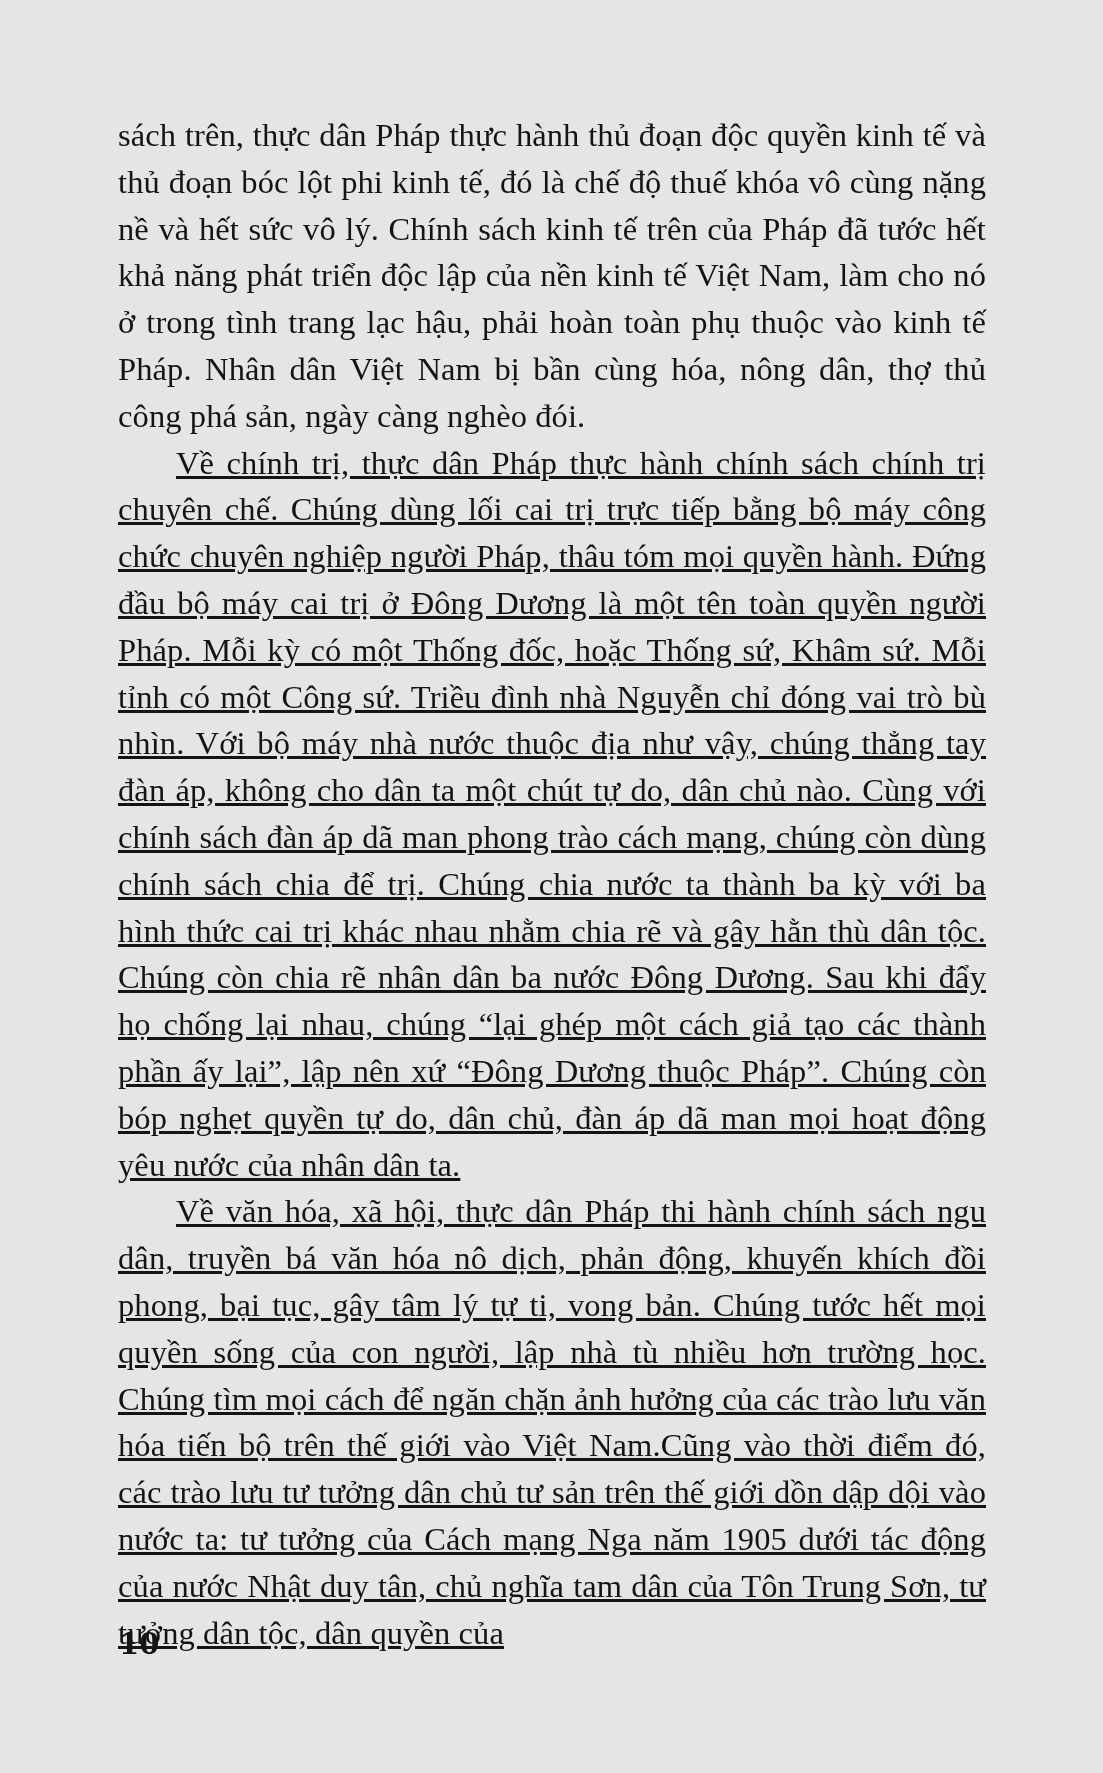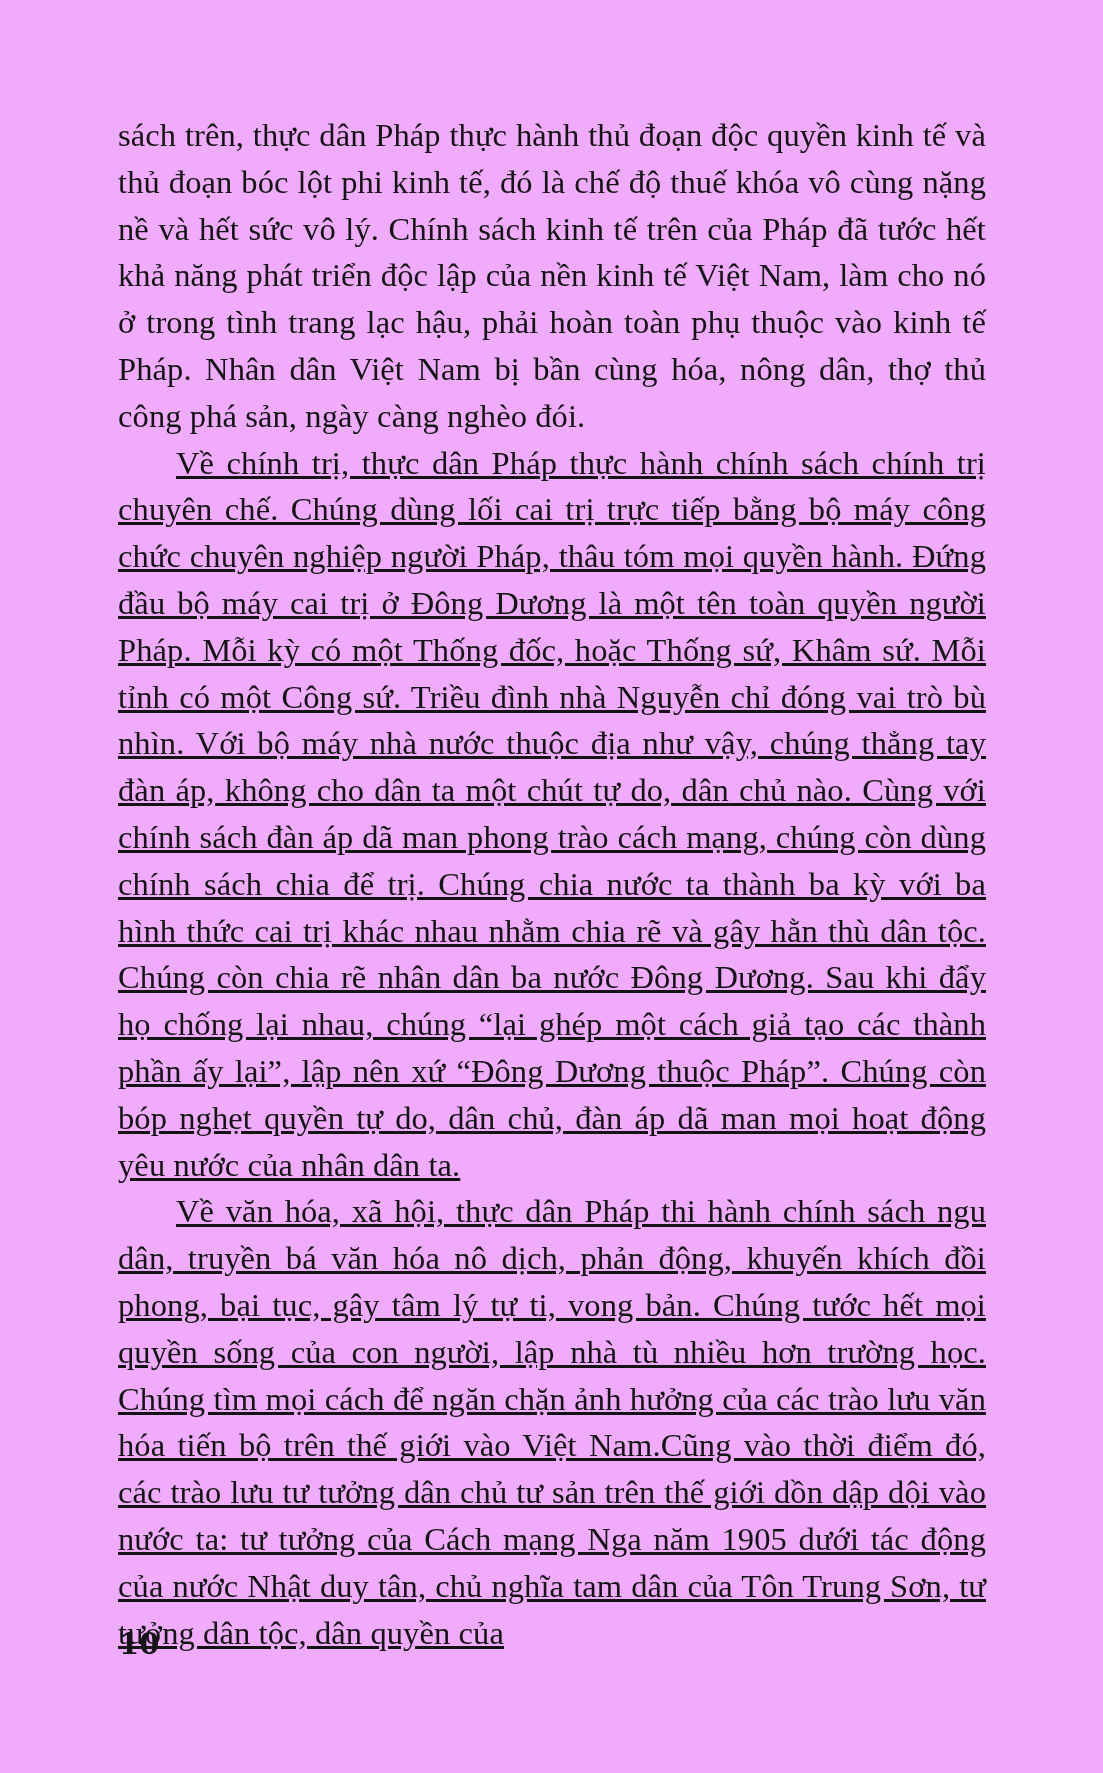--- a/index.html
+++ b/index.html
@@ -4,21 +4,21 @@
 <style>
   html, body {
     margin: 0;
     padding: 0;
     background: #ffffff;
   }
   .page {
     position: relative;
     width: 1103px;
     height: 1773px;
-    background: #f0abfc;
+    background: #e5e5e5;
     overflow: hidden;
     font-family: "Liberation Serif", "DejaVu Serif", serif;
     color: #141414;
   }
   .text-block {
     position: absolute;
     left: 118px;
     width: 868px;
     top: 112px;
     text-align: justify;

